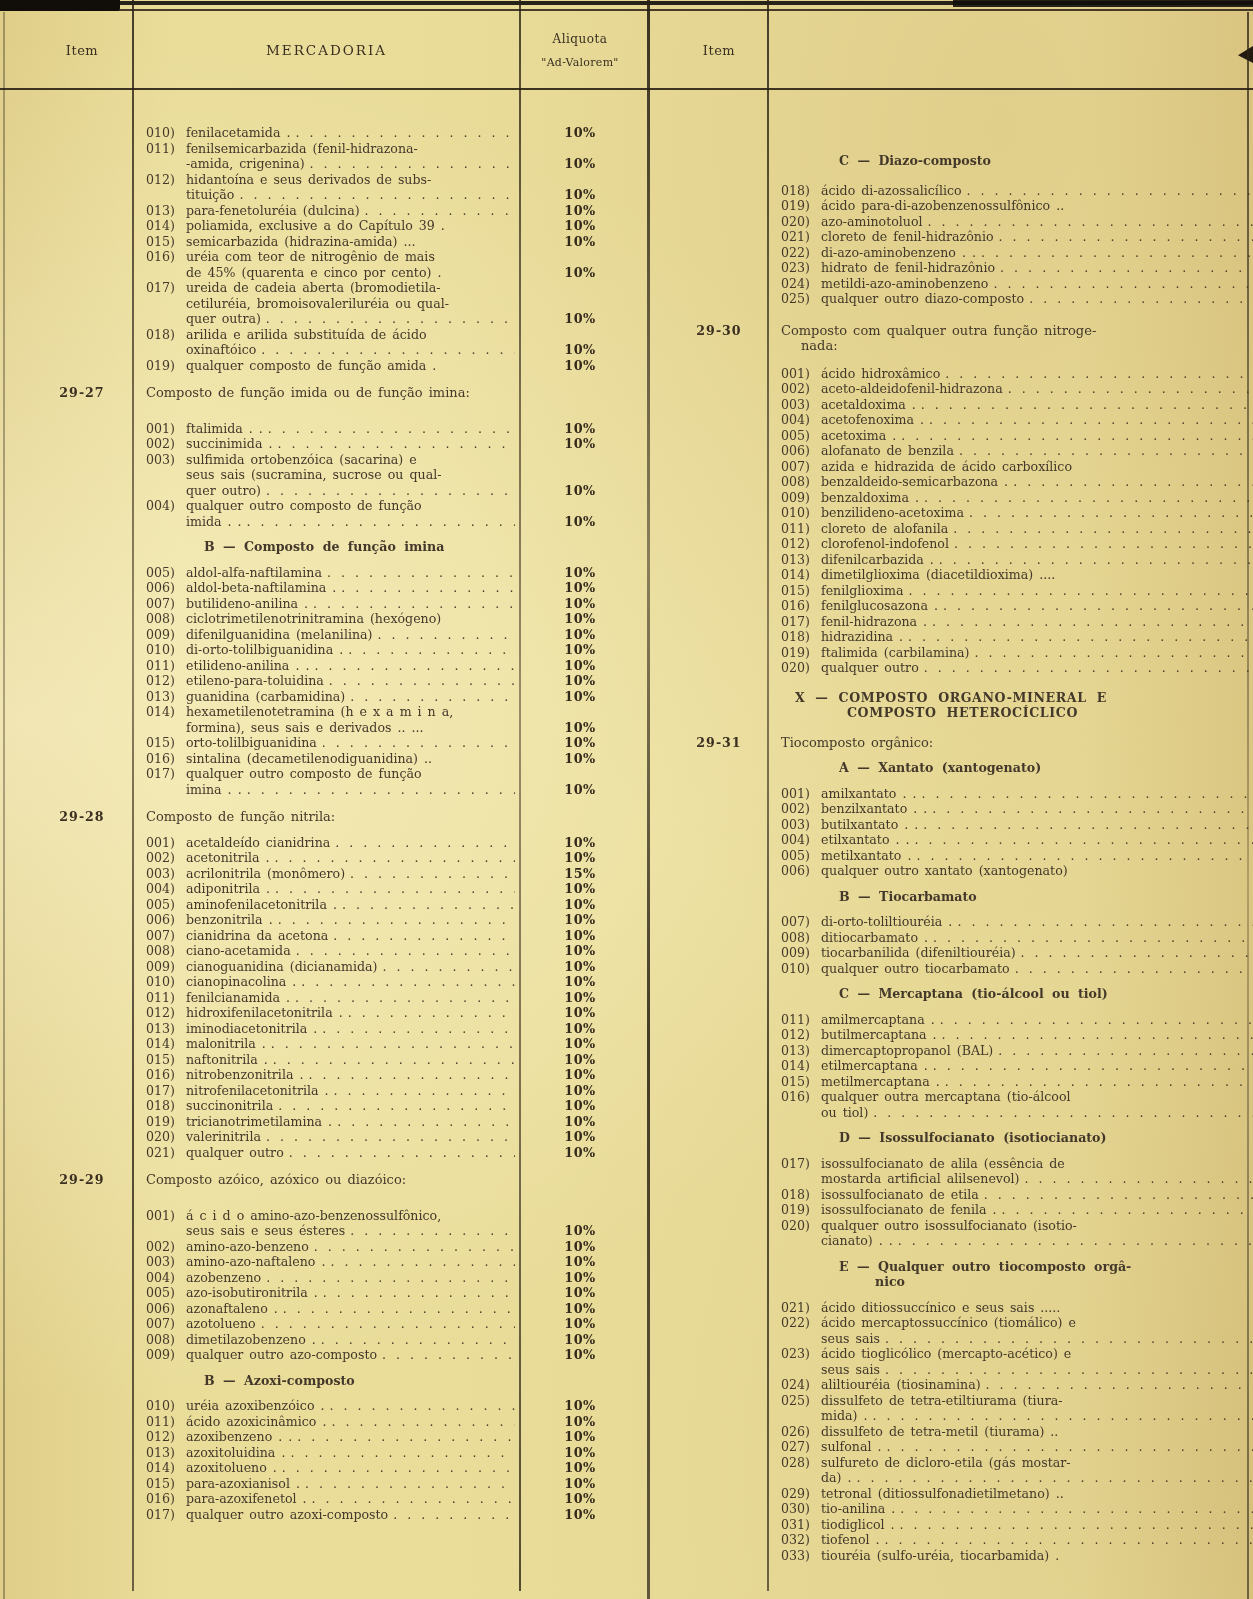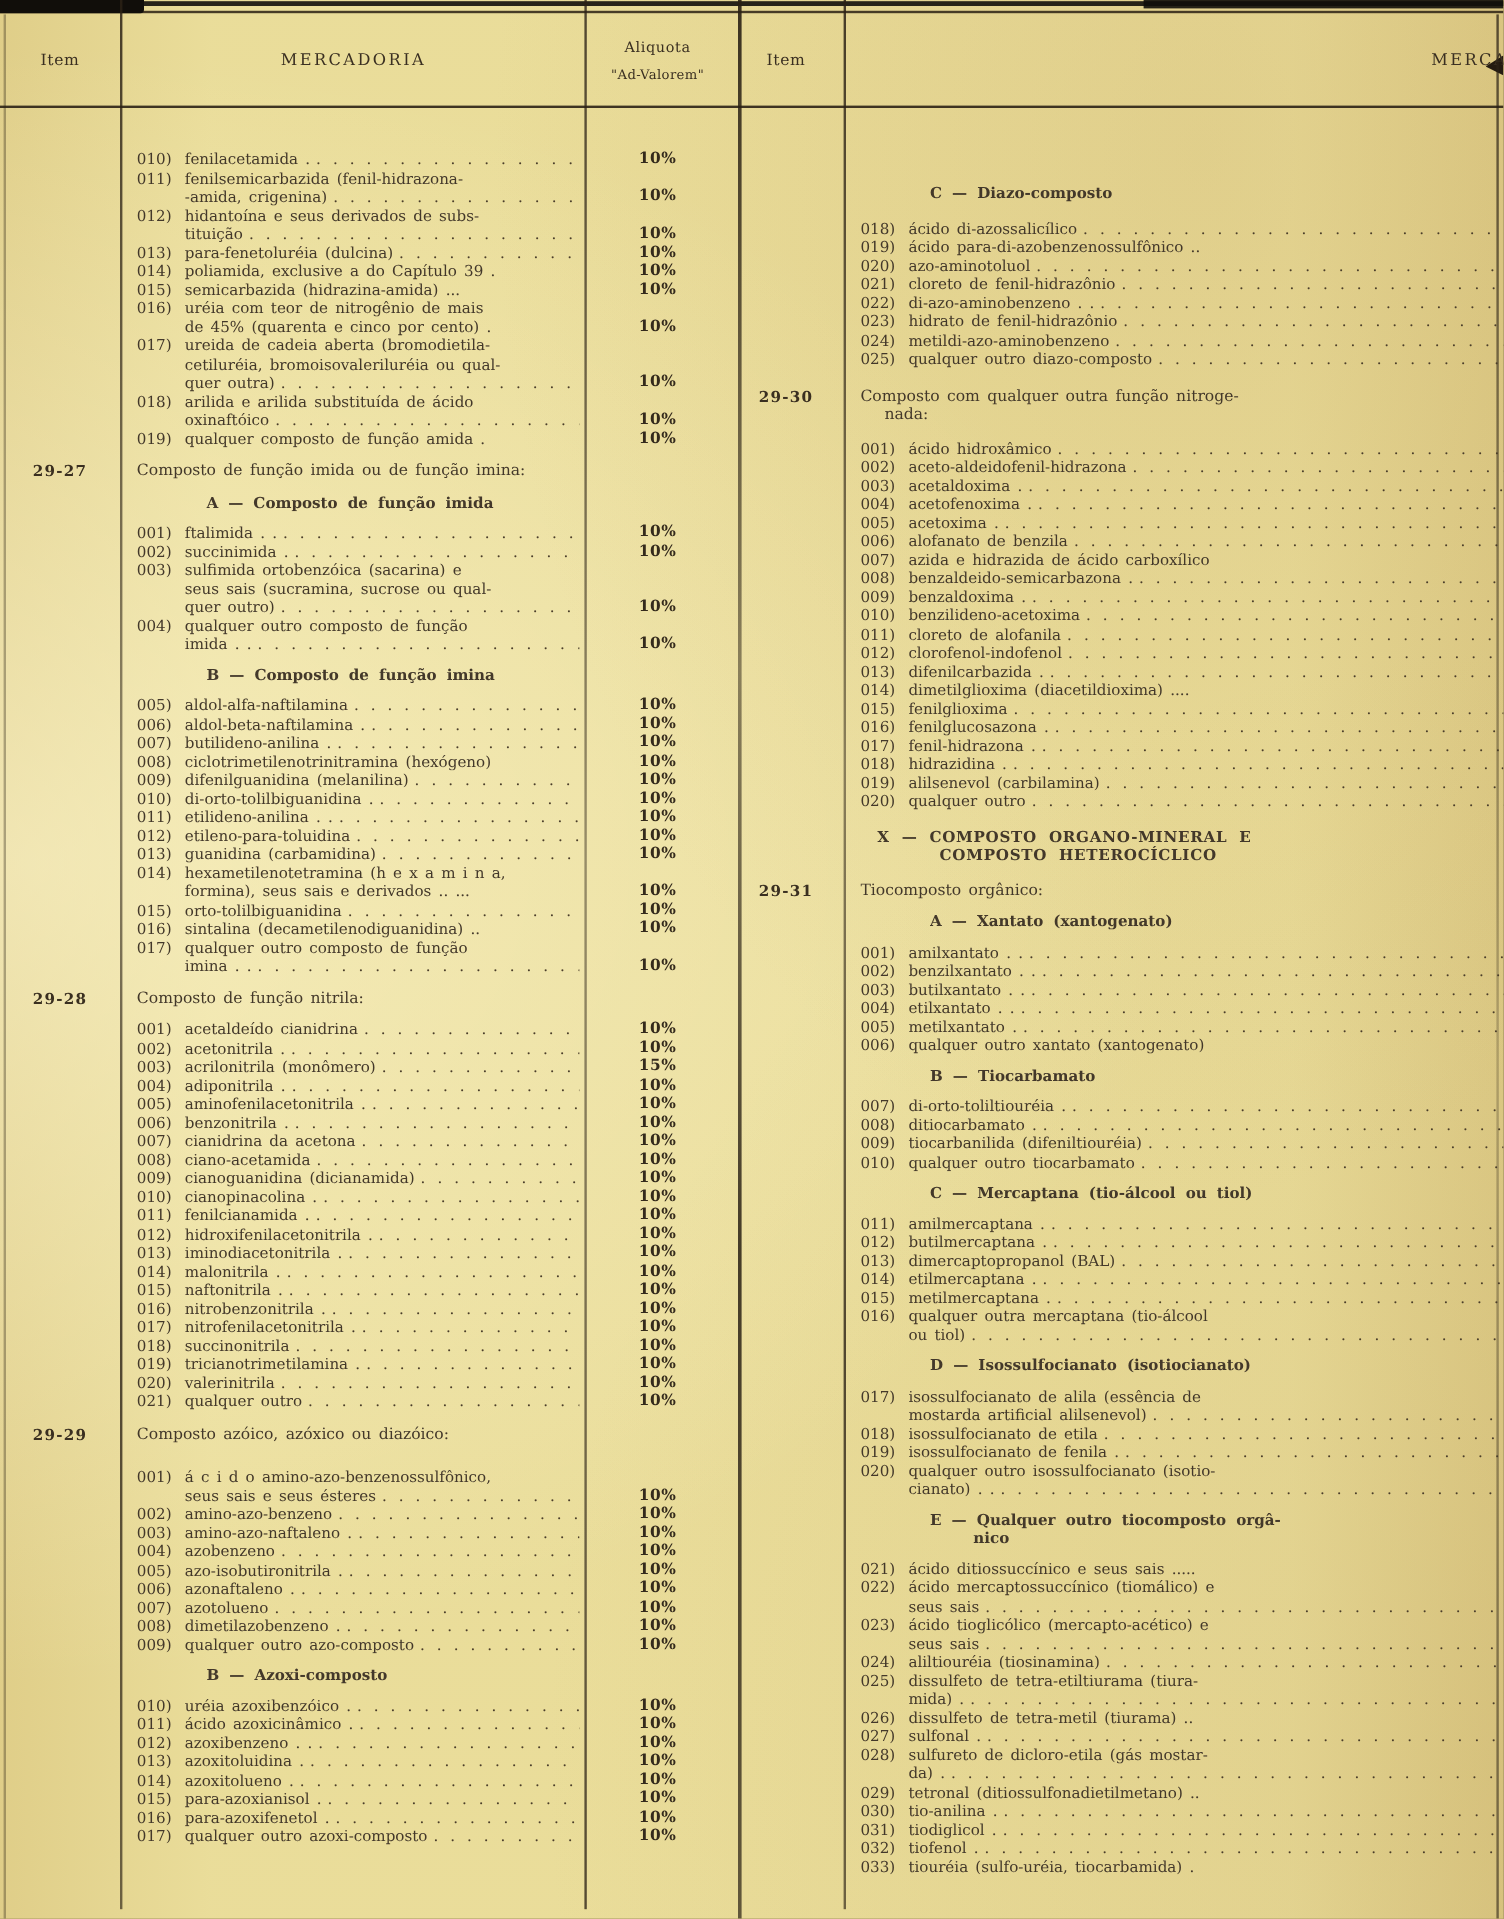--- a/index.html
+++ b/index.html
@@ -21,21 +21,21 @@
   .blob{position:absolute;background:#110e0a;}
   .blob.b1{top:0;left:0;width:120px;height:11px;border-radius:0 0 3px 0;}
   .blob.b2{top:0;right:0;width:300px;height:7px;opacity:.9;}
   .head-rule{position:absolute;top:88px;left:0;right:0;height:2px;background:#2b2115;opacity:.9;}
   .wedge{position:absolute;top:46px;right:0;width:15px;height:17px;background:#241b10;clip-path:polygon(100% 0,100% 100%,0 55%);}
   .edge-right{position:absolute;top:12px;bottom:0;right:4px;width:2px;
     background:linear-gradient(to bottom, rgba(43,33,21,.75), rgba(43,33,21,.25) 55%, rgba(43,33,21,.6));}
   .edge-left{position:absolute;top:12px;bottom:0;left:3px;width:1.5px;background:rgba(43,33,21,.35);}
 
   .cols{display:flex;margin-top:12px;height:1587px;}
-  .col{position:relative;}
+  .col{position:relative;margin-left:32px;}
   .col.left{width:607px;}
   .col.right{flex:1;}
   .gutter{width:18px;position:relative;}
   .gutter::before{content:"";position:absolute;top:-12px;bottom:0;left:8px;width:2.5px;
     background:linear-gradient(to bottom, rgba(40,31,19,.9), rgba(40,31,19,.5) 35%, rgba(40,31,19,.85) 65%, rgba(40,31,19,.7));}
   
   .col::before{content:"";position:absolute;top:-12px;bottom:8px;left:100px;width:2px;
     background:linear-gradient(to bottom, rgba(43,33,21,.85), rgba(43,33,21,.5) 40%, rgba(43,33,21,.8) 70%, rgba(43,33,21,.65));}
   .col.right::before{left:96px;}
   .col::after{content:"";position:absolute;top:-12px;bottom:8px;right:118px;width:2px;
@@ -245,29 +245,20 @@
           <div class="row sec">
             <div class="c-code">29-27</div>
             <div class="c-body">
               <div class="l">
                 <span class="t">Composto de função imida ou de função imina:</span>
               </div>
             </div>
             <div class="c-rate"></div>
           </div>
           <div class="gap" style="height: 10px;"></div>
-          <div class="row sub">
-            <div class="c-code"></div>
-            <div class="c-body">
-              <div class="l">
-                <span class="t">A — Composto de função imida</span>
-              </div>
-            </div>
-            <div class="c-rate"></div>
-          </div>
           <div class="gap" style="height: 10px;"></div>
           <div class="row it">
             <div class="c-code"></div>
             <div class="c-body">
               <div class="l">
                 <span class="n">001)</span>
                 <span class="t">ftalimida . .</span>
                 <span class="lead"></span>
               </div>
             </div>
@@ -1327,21 +1318,21 @@
                 <span class="t">hidrazidina .</span>
                 <span class="lead"></span>
               </div>
             </div>
           </div>
           <div class="row it">
             <div class="c-code"></div>
             <div class="c-body">
               <div class="l">
                 <span class="n">019)</span>
-                <span class="t">alilsenevol (carbilamina)</span>
+                <span class="t">ftalimida (carbilamina)</span>
                 <span class="lead"></span>
               </div>
             </div>
           </div>
           <div class="row it">
             <div class="c-code"></div>
             <div class="c-body">
               <div class="l">
                 <span class="n">020)</span>
                 <span class="t">qualquer outro</span>

